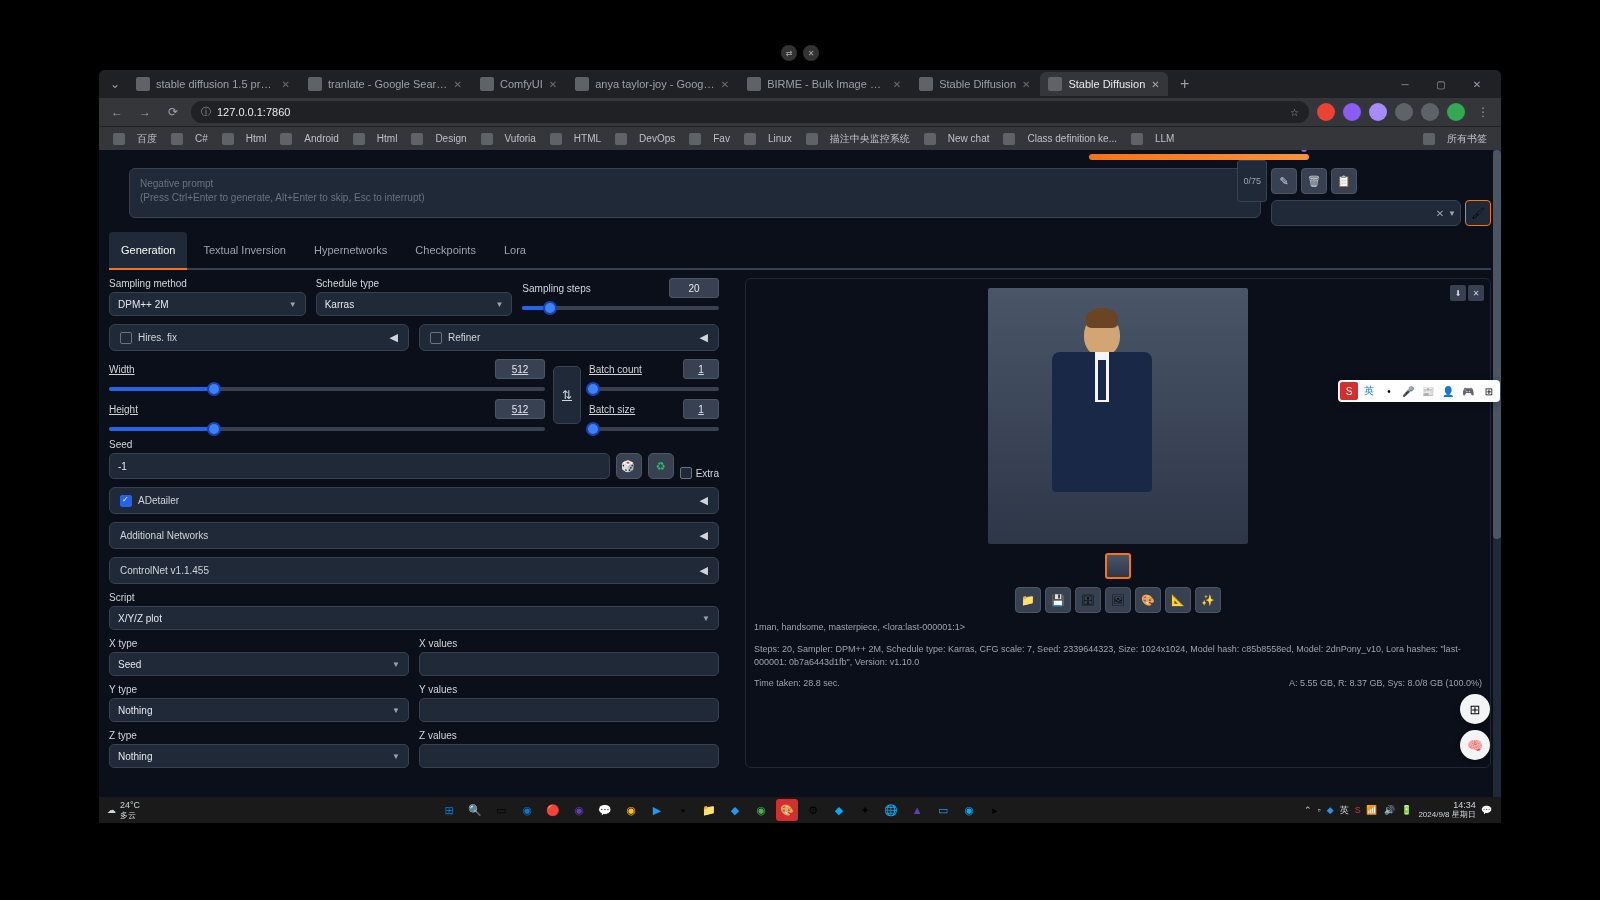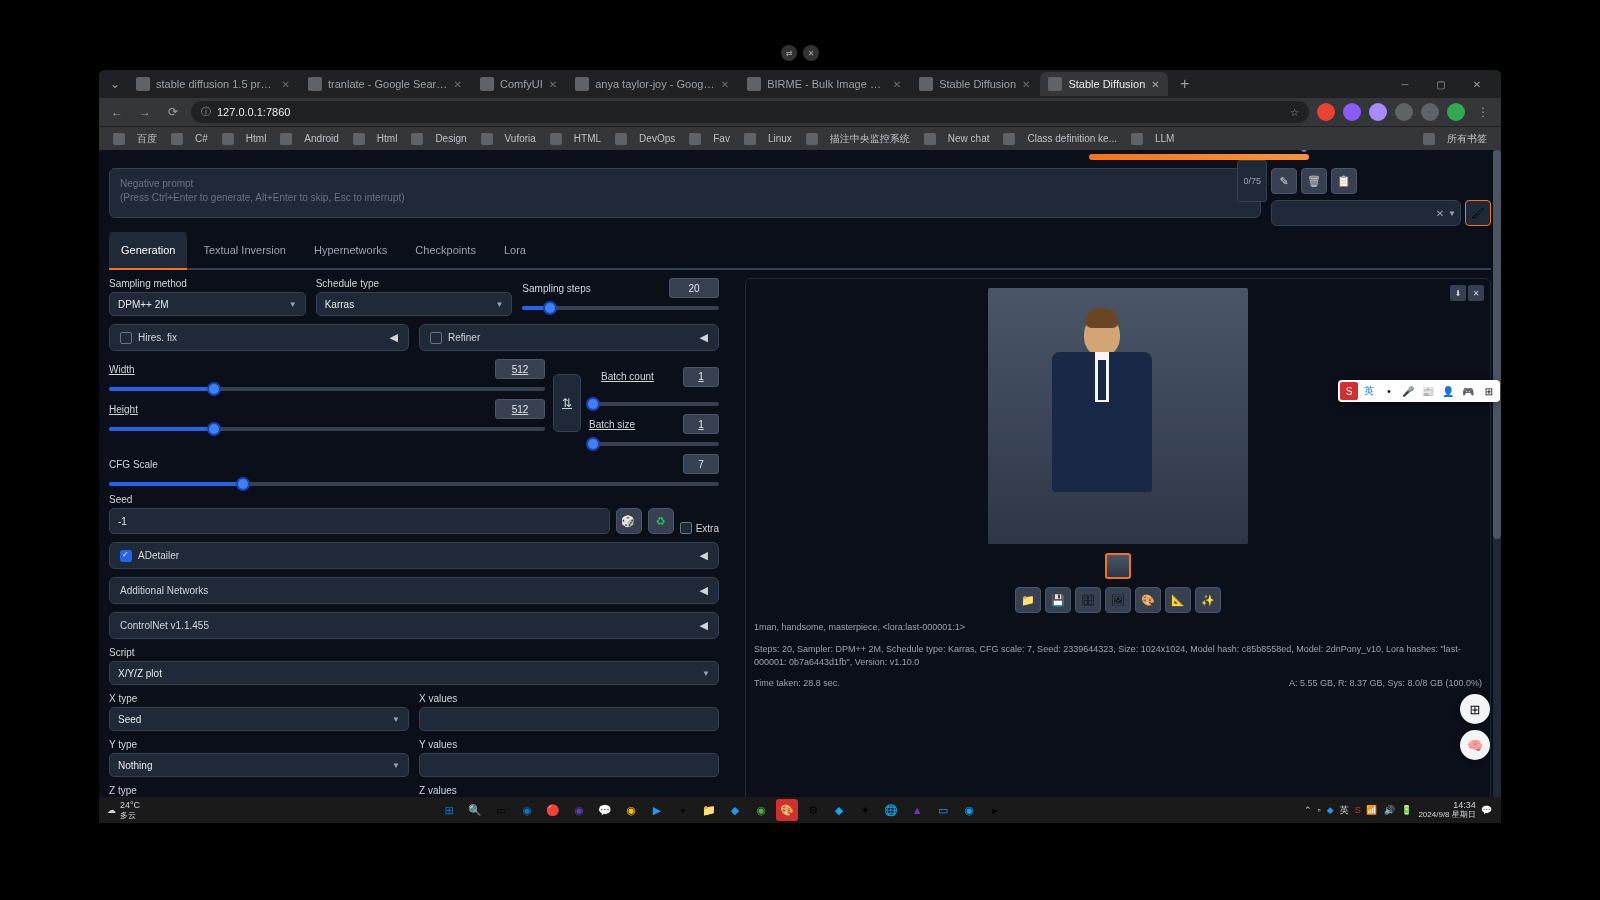--- a/index.html
+++ b/index.html
@@ -21,21 +21,21 @@
 .url-box { flex:1; height:22px; background:#202124; border-radius:12px; display:flex; align-items:center; padding:0 10px; gap:6px; color:#e8eaed; font-size:11px; }
 .url-icon { font-size:10px; color:#9aa0a6; }
 .ext-icon { width:18px; height:18px; border-radius:50%; background:#5f6368; }
 .bm-bar { background:#35363a; height:24px; display:flex; align-items:center; padding:0 8px; gap:2px; border-top:1px solid #202124; }
 .bm { display:flex; align-items:center; gap:12px; padding:2px 6px; color:#bdc1c6; font-size:10px; border-radius:3px; }
 .bm-icon { width:12px; height:12px; background:#5f6368; border-radius:2px; }
 .app { flex:1; background:#0b0f19; overflow-y:auto; position:relative; }
 .app-inner { padding:4px 10px 10px 10px; }
 .top-row { display:flex; gap:10px; margin-bottom:6px; }
 .prompt-block { flex:1; position:relative; }
-.neg-prompt { background:#1f2937; border:1px solid #374151; border-radius:6px; padding:8px 10px; min-height:50px; color:#6b7280; font-size:10px; line-height:1.4; }
+.neg-prompt { background:#1f2937; border:1px solid #374151; border-radius:6px; padding:8px 10px; min-height:50px; color:#6b7280; font-size:10px; line-height:1.4;margin-left:20px; }
 .token-counter { position:absolute; top:-8px; right:-6px; background:#1f2937; border:1px solid #374151; border-radius:3px; padding:15px 5px; font-size:9px; color:#9ca3af; }
 .right-col { width:220px; display:flex; flex-direction:column; gap:6px; }
 .edit-btns { display:flex; gap:4px; }
 .sq-btn { width:26px; height:26px; background:#374151; border:1px solid #4b5563; border-radius:4px; display:flex; align-items:center; justify-content:center; color:#d1d5db; font-size:11px; }
 .style-box { background:#1f2937; border:1px solid #374151; border-radius:6px; height:26px; display:flex; align-items:center; justify-content:flex-end; padding:0 4px; gap:4px; }
 .style-x { color:#9ca3af; font-size:10px; }
 .style-arrow { color:#9ca3af; font-size:8px; }
 .brush-btn { width:26px; height:26px; background:#1f2937; border:1px solid #f97316; border-radius:4px; display:flex; align-items:center; justify-content:center; font-size:11px; }
 .interrupt-bar { height:6px; background:linear-gradient(90deg,#f97316,#fb923c); border-radius:3px; margin-bottom:2px; position:relative; }
 .interrupt-dot { position:absolute; right:2px; top:-8px; width:6px; height:6px; background:#8b5cf6; border-radius:50%; }
@@ -346,47 +346,37 @@
                     <div class="num-box">512</div>
                   </div>
                 <div class="slider-track">
                     <div class="slider-fill" style="width:24%"></div>
                     <div class="slider-thumb" style="left:24%"></div>
                   </div>
               </div>
               <div class="swap-btn">⇅</div>
               <div class="dims-right">
                 <div style="display:flex;justify-content:space-between;align-items:center">
-                    <span class="label" style="margin:12px">Batch count</span>
+                    <span class="label" style="margin:0">Batch count</span>
                     <div class="num-box" style="width:36px">1</div>
                   </div>
                 <div class="slider-track">
                     <div class="slider-fill" style="width:3%"></div>
                     <div class="slider-thumb" style="left:3%"></div>
                   </div>
                 <div style="height:8px"></div>
                 <div style="display:flex;justify-content:space-between;align-items:center">
                     <span class="label" style="margin:0">Batch size</span>
                     <div class="num-box" style="width:36px">1</div>
                   </div>
                 <div class="slider-track">
                     <div class="slider-fill" style="width:3%"></div>
                     <div class="slider-thumb" style="left:3%"></div>
                   </div>
               </div>
-            </div>
-            <div>
-              <div style="display:flex;justify-content:space-between;align-items:center">
-                  <span class="label" style="margin:0">CFG Scale</span>
-                  <div class="num-box" style="width:36px">7</div>
-                </div>
-              <div class="slider-track">
-                  <div class="slider-fill" style="width:22%"></div>
-                  <div class="slider-thumb" style="left:22%"></div>
-                </div>
             </div>
             <div>
               <span class="label">Seed</span>
               <div class="seed-row">
                 <div class="seed-input">
                     <span>-1</span>
                   </div>
                 <div class="seed-btn">🎲</div>
                 <div class="seed-btn green">♻</div>
                 <div class="extra-chk">

